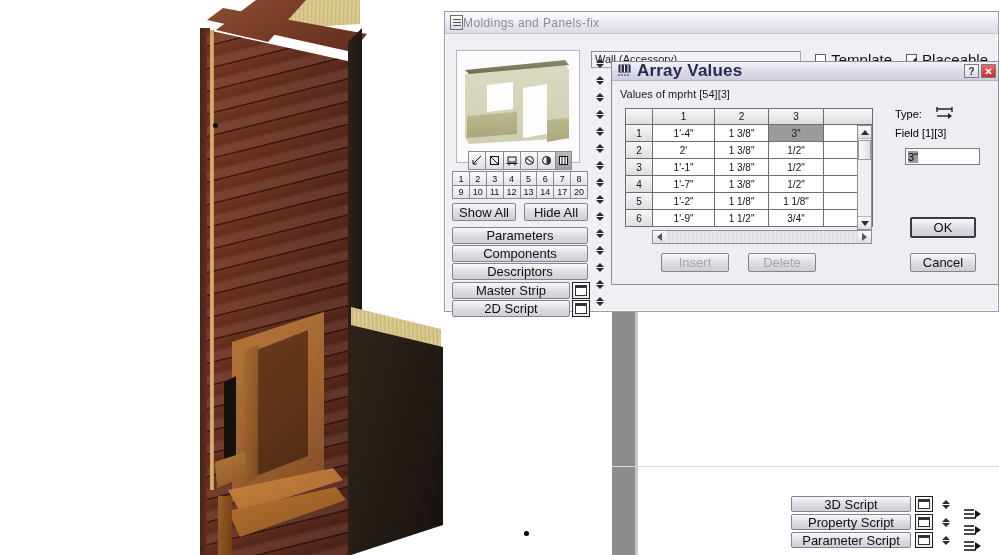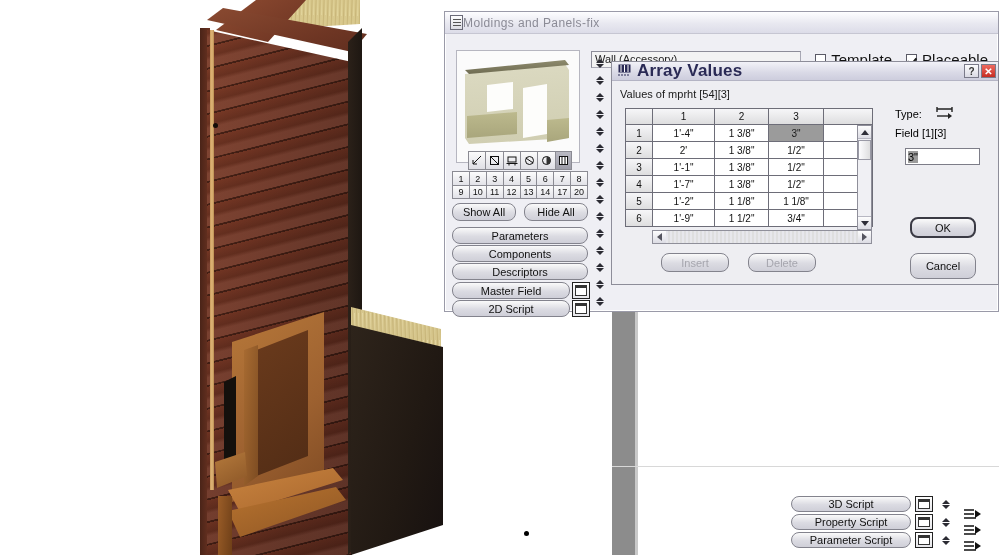--- a/index.html
+++ b/index.html
@@ -202,22 +202,22 @@
     flex:1; height:14px; border:1px solid #8b8b93; border-right:none; border-bottom:none;
     background:linear-gradient(#fcfcfc,#e2e2e8);
     font-size:9px; display:flex; align-items:center; justify-content:center; color:#111;
   }
   .lrow:last-child .lbtn{ border-bottom:1px solid #8b8b93; }
   .lrow .lbtn:last-child{ border-right:1px solid #8b8b93; }
 
   
   .gbtn{
     background:linear-gradient(#fafafa,#dbdbe2 55%,#cfcfd8);
-    border:1px solid #83838d; border-radius:8px;
-    font-size:11px; color:#111; display:flex; align-items:center; justify-content:center;
+    border:1px solid #83838d; border-radius:2px;
+    font-size:13px; color:#111; display:flex; align-items:center; justify-content:center;
     text-align:left; user-select:none;
   }
   .gbtn.dis{ color:#a6a6ae; }
 
   #btn-showall{ position:absolute; left:452px; top:203px; width:64px; height:18px; }
   #btn-hideall{ position:absolute; left:524px; top:203px; width:64px; height:18px; }
   #btn-params{ position:absolute; left:452px; top:227px; width:136px; height:17px; }
   #btn-comp{   position:absolute; left:452px; top:245px; width:136px; height:17px; }
   #btn-desc{   position:absolute; left:452px; top:263px; width:136px; height:17px; }
   #btn-master{ position:absolute; left:452px; top:282px; width:118px; height:17px; }
@@ -316,21 +316,21 @@
   #av-field-input{
     position:absolute; left:905px; top:148px; width:75px; height:17px;
     background:#fff; border:1px solid #7d7d88; font-size:11px; padding:0 2px;
     display:flex; align-items:center;
   }
   #av-field-input .selval{ background:#9b9b9b; }
 
   #btn-insert{ position:absolute; left:661px; top:253px; width:68px; height:19px; }
   #btn-delete{ position:absolute; left:748px; top:253px; width:68px; height:19px; }
   #btn-ok{ position:absolute; left:910px; top:217px; width:66px; height:21px; border-width:2px; border-color:#3a3a44; }
-  #btn-cancel{ position:absolute; left:910px; top:253px; width:66px; height:26px; }
+  #btn-cancel{ position:absolute; left:910px; top:253px; width:66px; height:19px; }
 
   
   #brpanel{ position:absolute; left:791px; top:496px; width:145px; height:59px; }
   .brbtn{ position:absolute; left:0; width:120px; height:16px; }
   .brbox{ position:absolute; left:124px; width:18px; height:16px; border:1px solid #222; background:linear-gradient(#fff,#e6e6ea); }
   .brbox:after{ content:""; position:absolute; left:2px; top:2px; right:2px; bottom:2px;
     border:1px solid #333; border-top-width:3px; background:#fff; }
   #brspin{ position:absolute; left:940px; top:498px; width:12px; height:57px; }
   #brarrows{ position:absolute; left:963px; top:508px; width:22px; height:47px; }
   .aricon{ position:absolute; left:0; width:20px; height:12px; }
@@ -474,21 +474,21 @@
     <div class="lbtn">17</div>
     <div class="lbtn">20</div>
   </div>
 </div>
 
 <div class="gbtn" id="btn-showall">Show All</div>
 <div class="gbtn" id="btn-hideall">Hide All</div>
 <div class="gbtn" id="btn-params">Parameters</div>
 <div class="gbtn" id="btn-comp">Components</div>
 <div class="gbtn" id="btn-desc">Descriptors</div>
-<div class="gbtn" id="btn-master">Master Field</div>
+<div class="gbtn" id="btn-master">Master Strip</div>
 <div class="gbtn" id="btn-2d">2D Script</div>
 <div class="scriptbox" id="sbox-master"></div>
 <div class="scriptbox" id="sbox-2d"></div>
 
 <div id="spincol">
   <div class="spinner" style="top:0px">
       <i class="up"></i>
       <i class="dn"></i>
     </div>
   <div class="spinner" style="top:17px">

